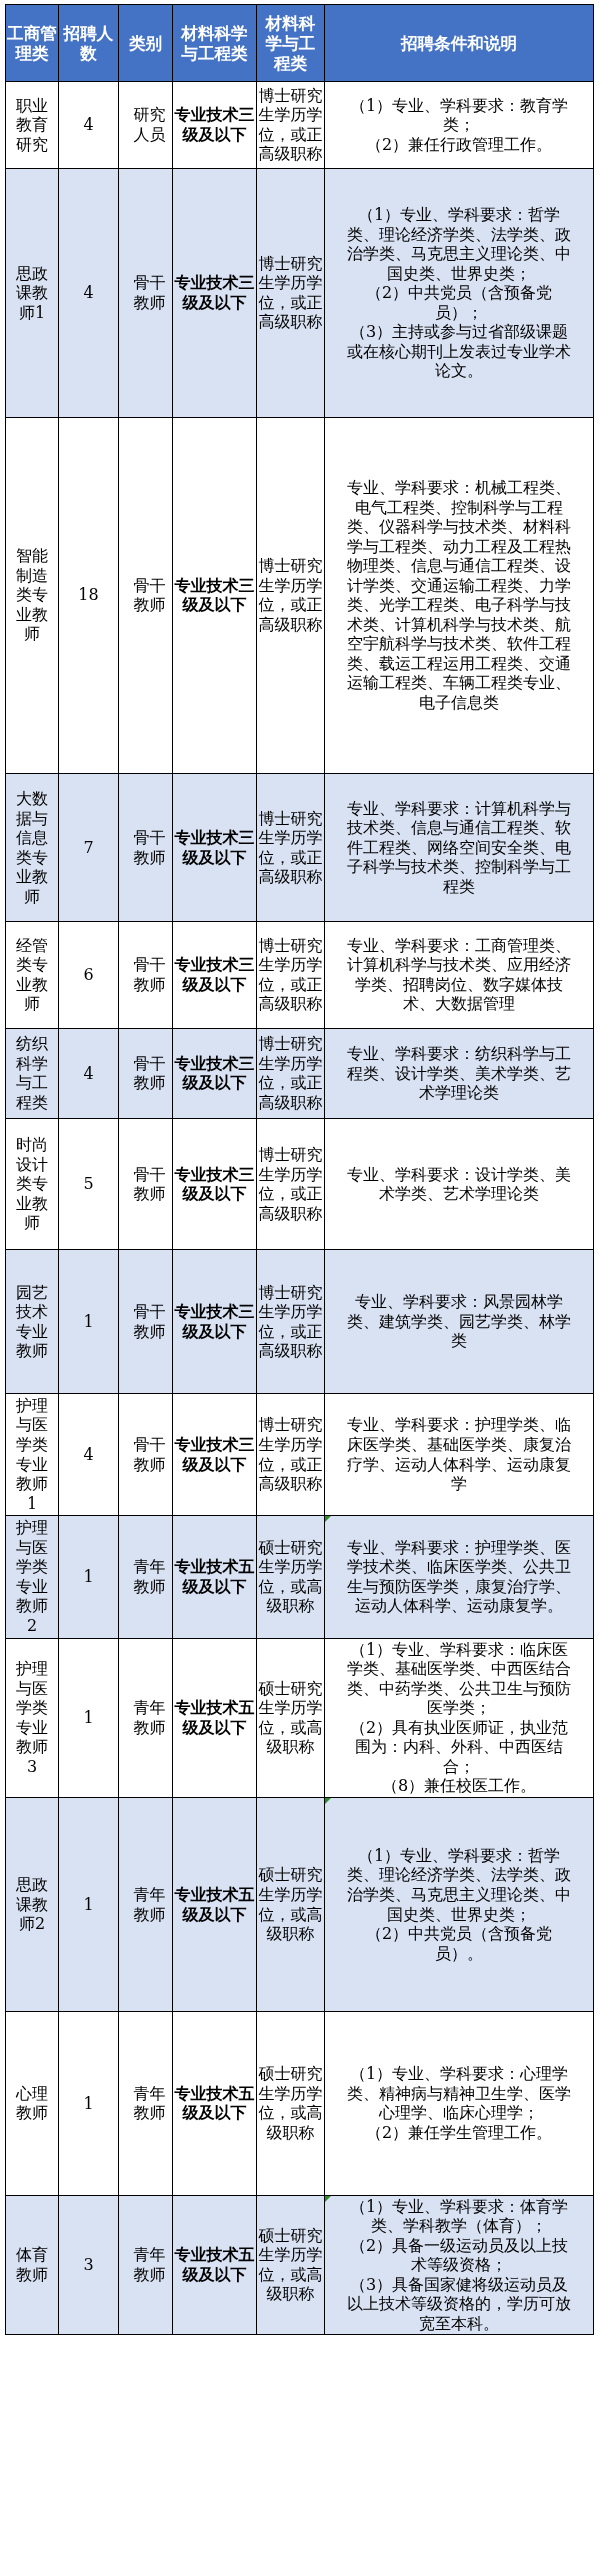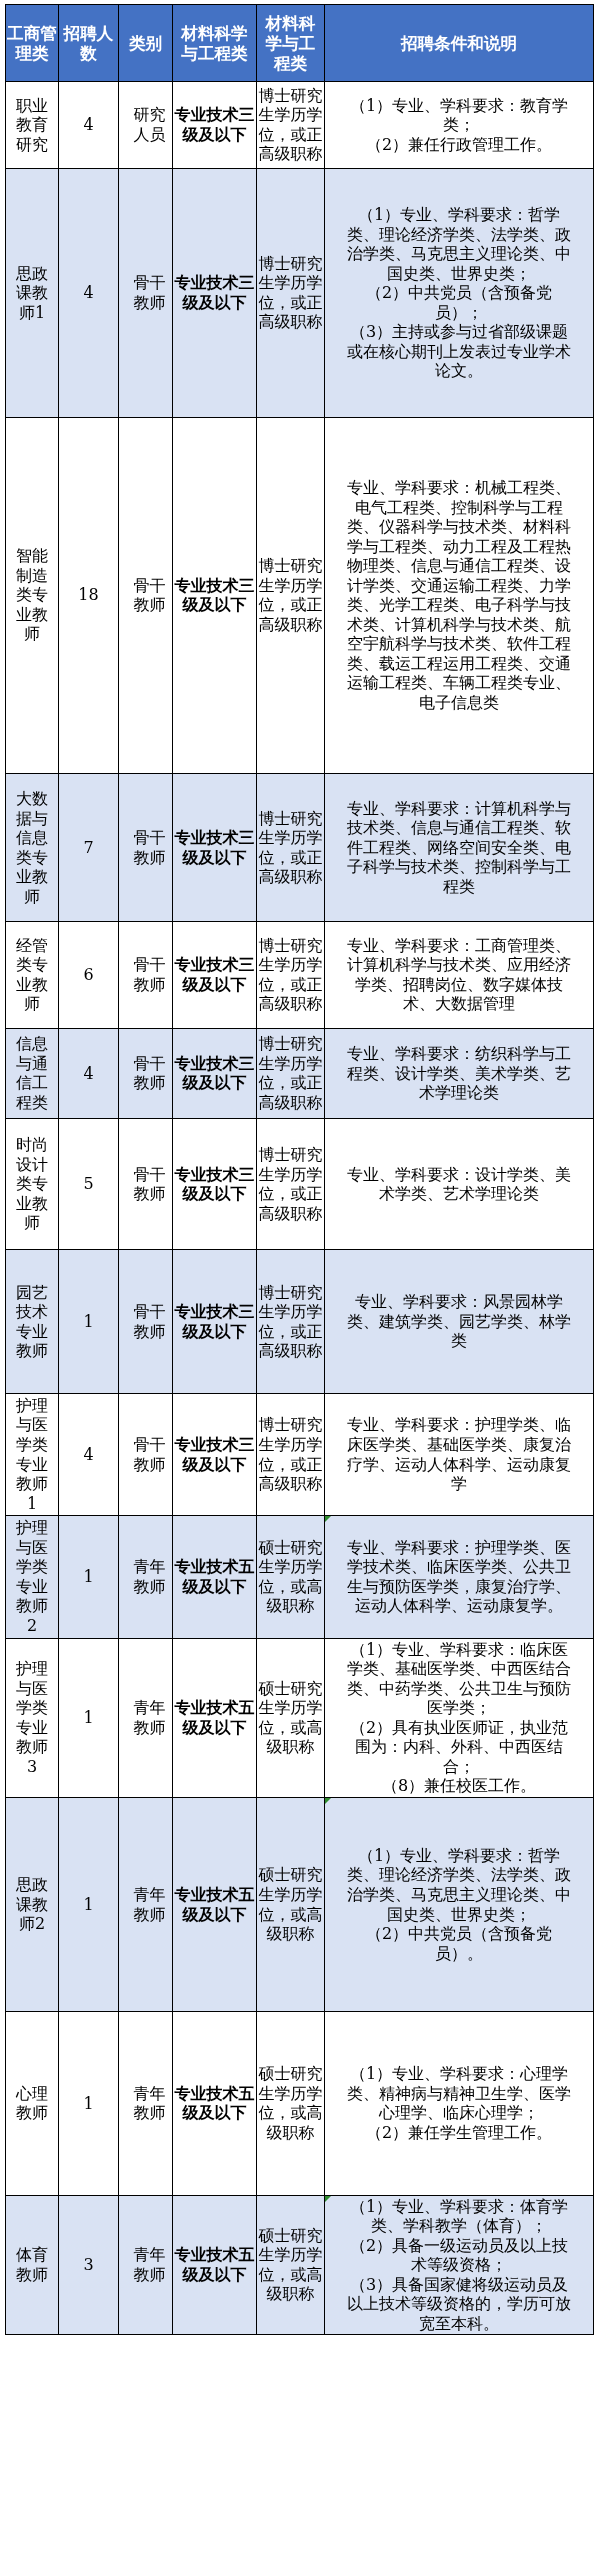--- a/index.html
+++ b/index.html
@@ -121,21 +121,21 @@
   </tr>
         <tr>
     <td class="c-pos">经管类专业教师</td>
     <td class="c-cnt">6</td>
     <td class="c-cat">骨干教师</td>
     <td class="c-grd">专业技术三级及以下</td>
     <td class="c-deg">博士研究生学历学位，或正高级职称</td>
     <td class="c-cond">专业、学科要求：工商管理类、计算机科学与技术类、应用经济学类、招聘岗位、数字媒体技术、大数据管理</td>
   </tr>
         <tr>
-    <td class="c-pos">信息与通信工程类</td>
+    <td class="c-pos">纺织科学与工程类</td>
     <td class="c-cnt">4</td>
     <td class="c-cat">骨干教师</td>
     <td class="c-grd">专业技术三级及以下</td>
     <td class="c-deg">博士研究生学历学位，或正高级职称</td>
     <td class="c-cond">专业、学科要求：纺织科学与工程类、设计学类、美术学类、艺术学理论类</td>
   </tr>
         <tr>
     <td class="c-pos">时尚设计类专业教师</td>
     <td class="c-cnt">5</td>
     <td class="c-cat">骨干教师</td>

